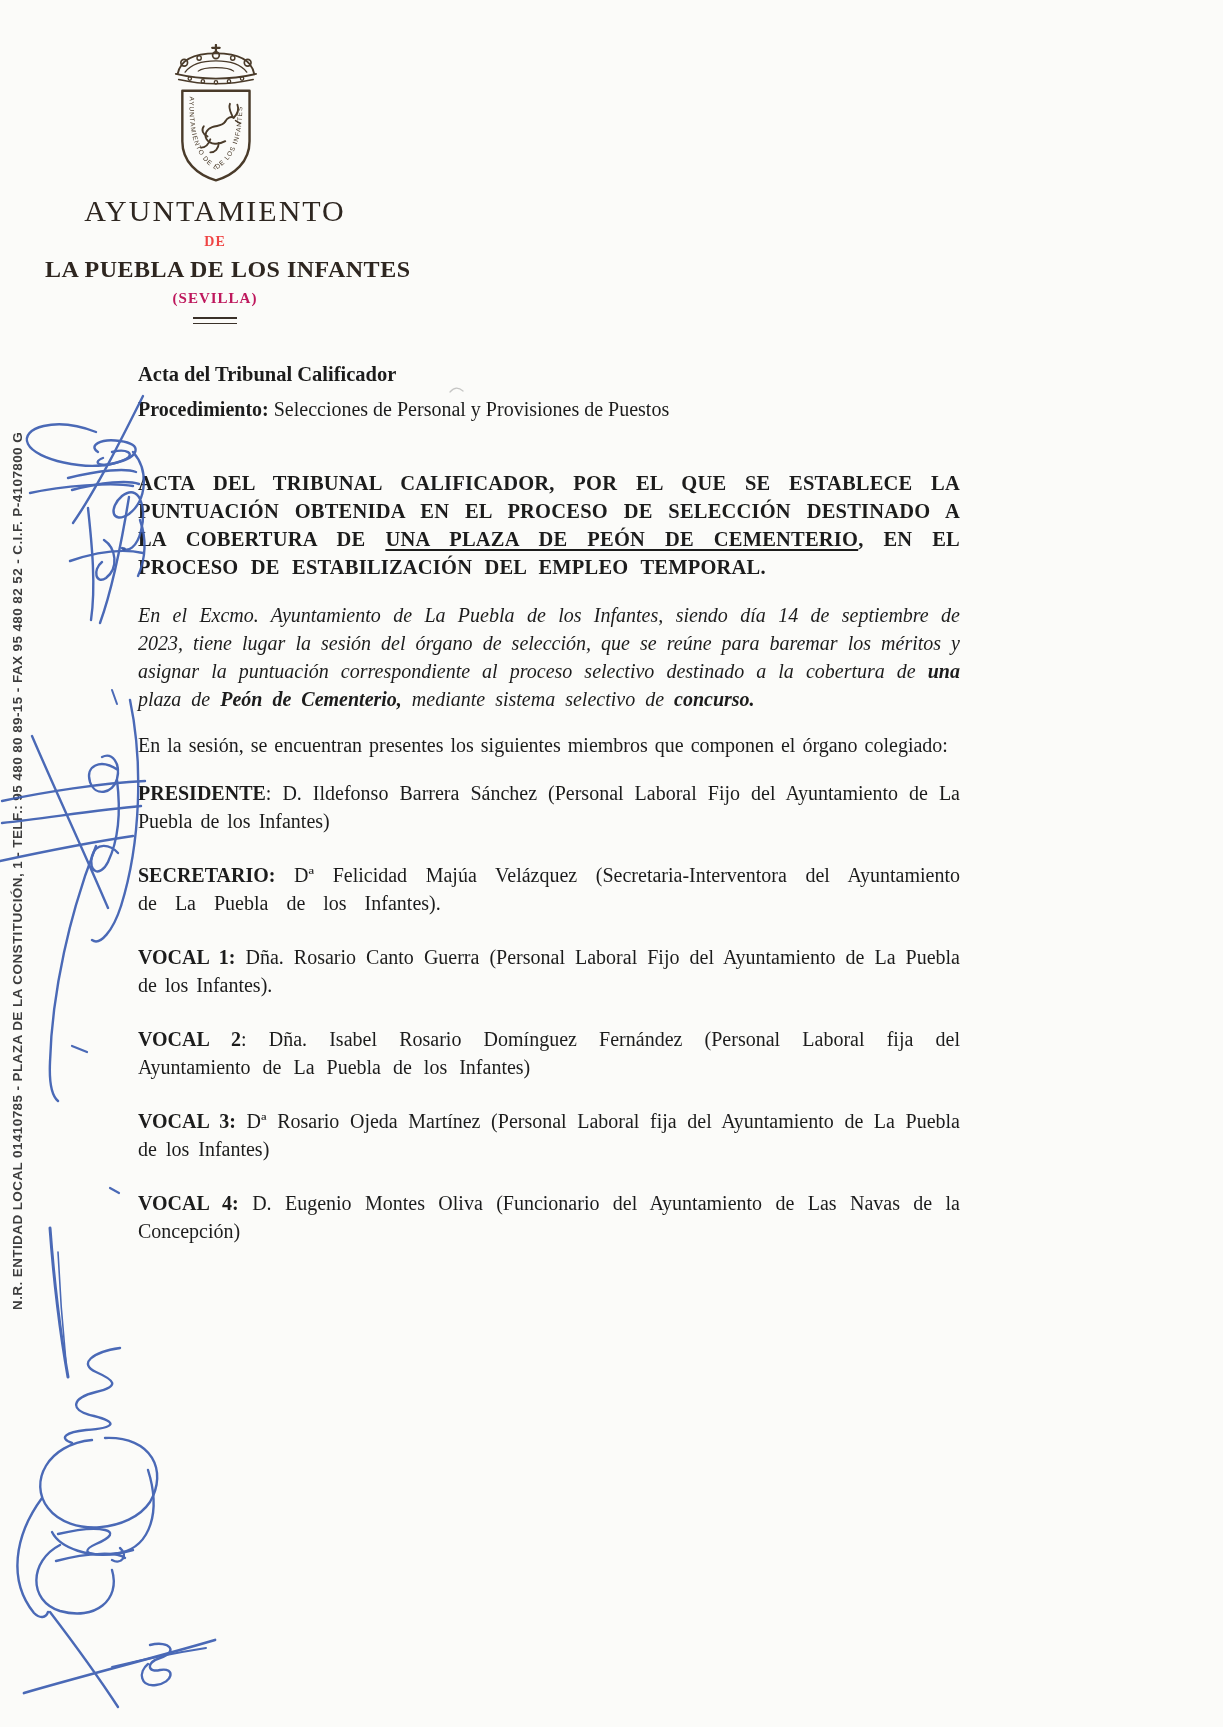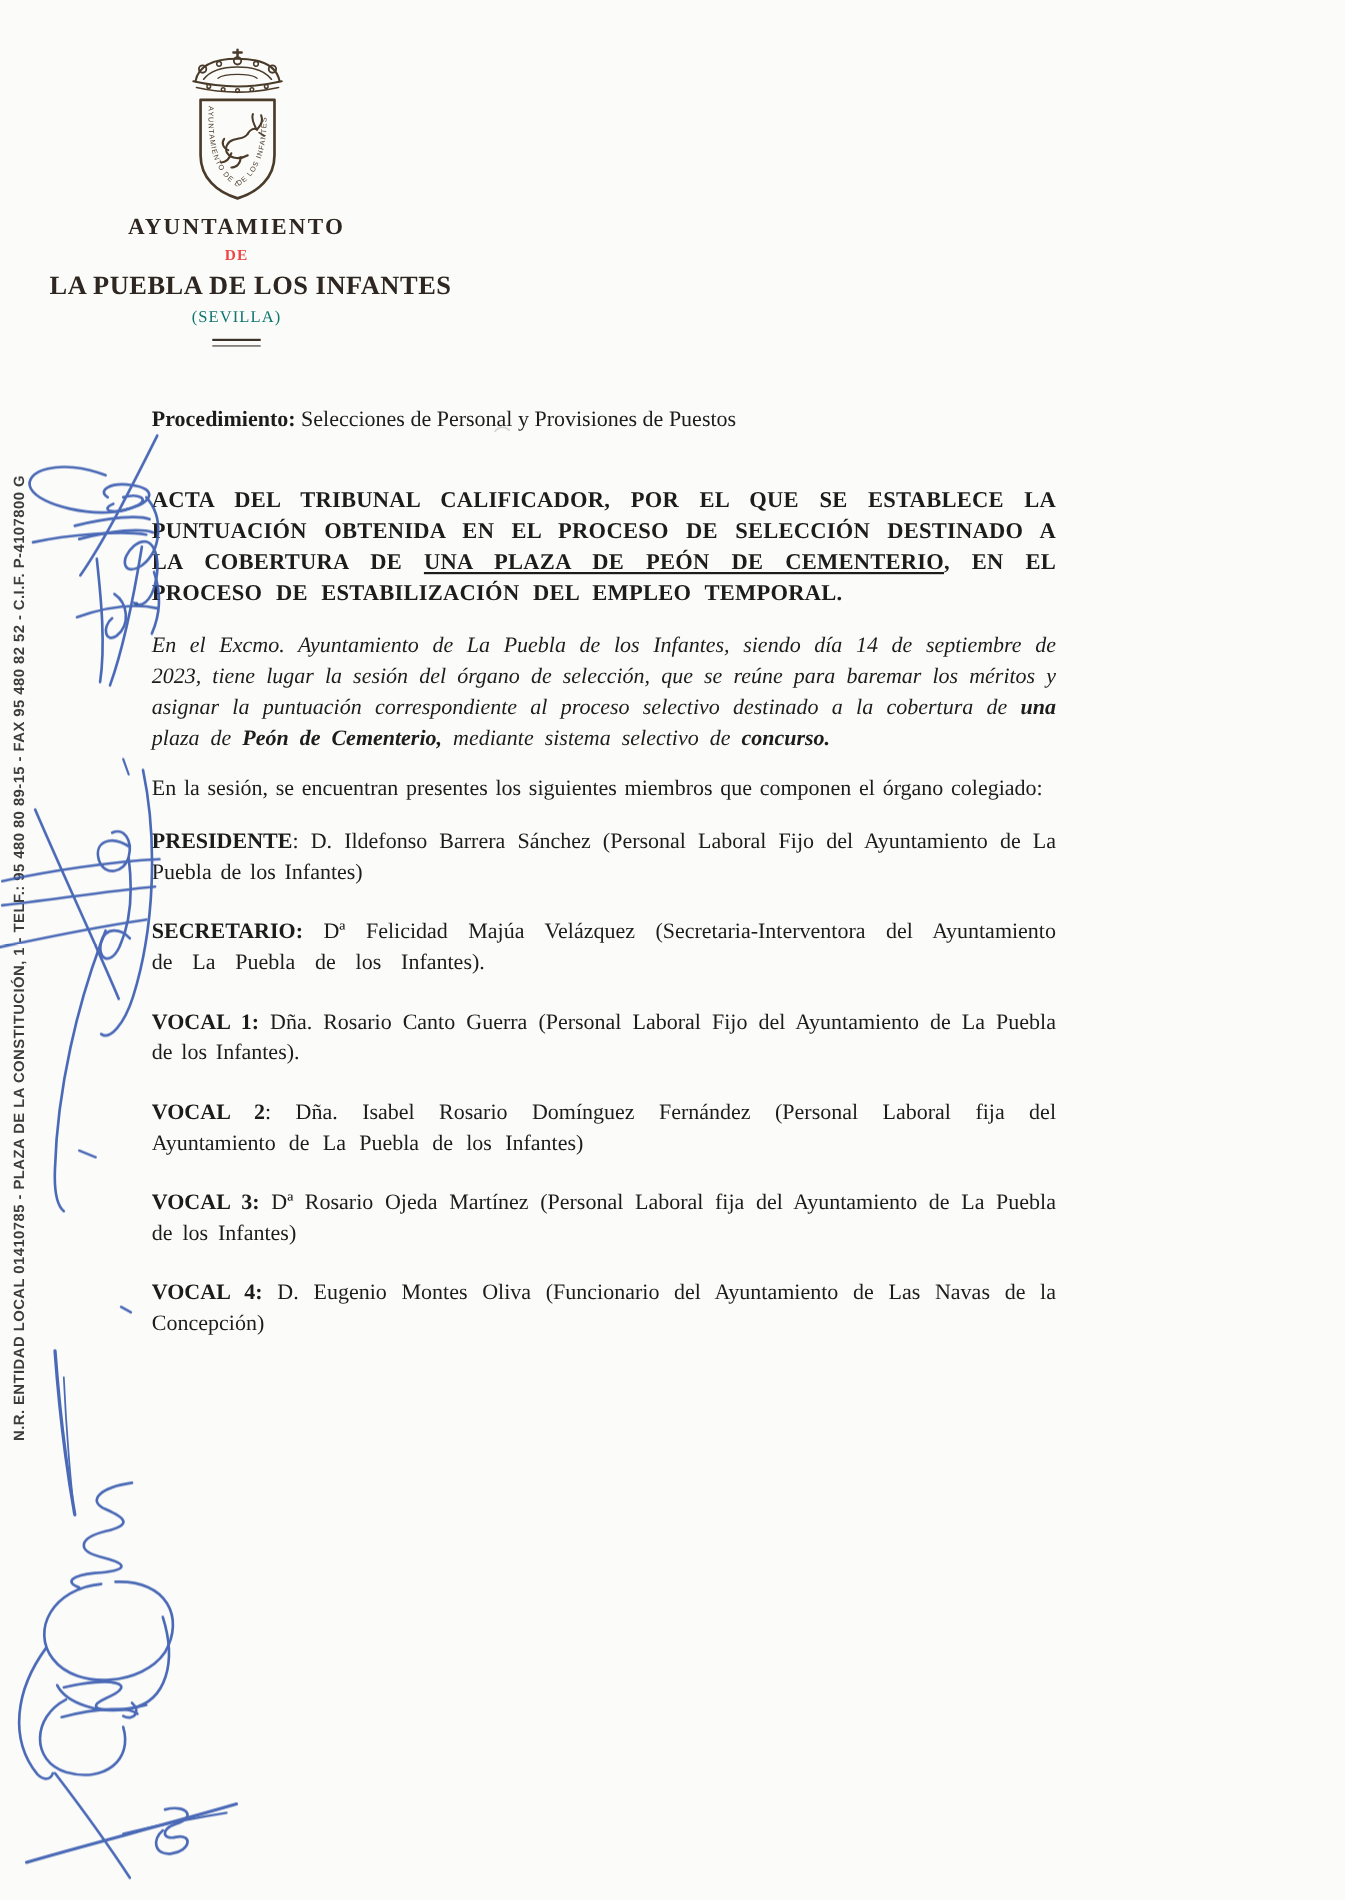--- a/index.html
+++ b/index.html
@@ -15,24 +15,24 @@
     transform:rotate(-90deg);transform-origin:0 0;
     font-family:"Liberation Sans", sans-serif;
     font-size:13.5px;font-weight:bold;letter-spacing:.4px;
     color:#3d3d3d;white-space:nowrap;
   }
   
   .header-block{
     position:absolute;left:45px;top:44px;width:340px;text-align:center;
   }
   .crest{display:block;margin:0 auto 8px auto;}
-  .org-line1{font-size:21px;font-weight:bold;letter-spacing:2px;color:#2e2620;}
+  .org-line1{font-size:30px;font-weight:normal;letter-spacing:2px;color:#2e2620;}
   .org-line2{font-size:14px;font-weight:bold;letter-spacing:1px;margin-top:6px;color:#ef4444;}
   .org-line3{font-size:24px;font-weight:bold;letter-spacing:.5px;margin-top:6px;color:#2e2620;white-space:nowrap;}
-  .org-line4{font-size:15px;font-weight:normal;letter-spacing:1px;margin-top:7px;color:#0f766e;}
+  .org-line4{font-size:15px;font-weight:bold;letter-spacing:1px;margin-top:7px;color:#be185d;}
   .header-rule{width:44px;height:4px;border-top:2px solid #3a3129;border-bottom:1px solid #3a3129;margin:10px auto 0 auto;}
   
   .doc-body{
     position:absolute;left:138px;top:360px;width:822px;
     font-size:20px;line-height:28px;text-align:justify;
   }
   .doc-title{font-weight:bold;margin:0;font-size:20.5px;}
   .doc-proc{margin:7px 0 0 0;}
   .doc-heading{
     margin:46px 0 0 0;font-weight:bold;font-size:20.5px;line-height:28px;
@@ -105,20 +105,21 @@
     </g>
   </svg>
   <div class="org-line1">AYUNTAMIENTO</div>
   <div class="org-line2">DE</div>
   <div class="org-line3">LA PUEBLA DE LOS INFANTES</div>
   <div class="org-line4">(SEVILLA)</div>
   <div class="header-rule"></div>
 </div>
 
 <div class="doc-body">
+  <p class="doc-title">Acta del Tribunal Calificador</p>
   <p class="doc-proc"><b>Procedimiento:</b><span> Selecciones de Personal y Provisiones de Puestos</span></p>
 
   <p class="doc-heading"><span>ACTA DEL TRIBUNAL CALIFICADOR, POR EL QUE SE ESTABLECE LA PUNTUACIÓN OBTENIDA EN EL PROCESO DE SELECCIÓN DESTINADO A LA COBERTURA DE </span><span class="u">UNA PLAZA DE PEÓN DE CEMENTERIO</span><span>, EN EL PROCESO DE ESTABILIZACIÓN DEL EMPLEO TEMPORAL.</span></p>
 
   <p class="p1"><span>En el Excmo. Ayuntamiento de La Puebla de los Infantes, siendo día 14 de septiembre de 2023, tiene lugar la sesión del órgano de selección, que se reúne para baremar los méritos y asignar la puntuación correspondiente al proceso selectivo destinado a la cobertura de </span><b>una</b><span> plaza de </span><b>Peón de Cementerio,</b><span> mediante sistema selectivo de </span><b>concurso.</b></p>
 
 
   <p class="p3">En la sesión, se encuentran presentes los siguientes miembros que componen el órgano colegiado:</p>
 
   <p class="member first"><b>PRESIDENTE</b><span>: D. Ildefonso Barrera Sánchez (Personal Laboral Fijo del Ayuntamiento de La Puebla de los Infantes)</span></p>

